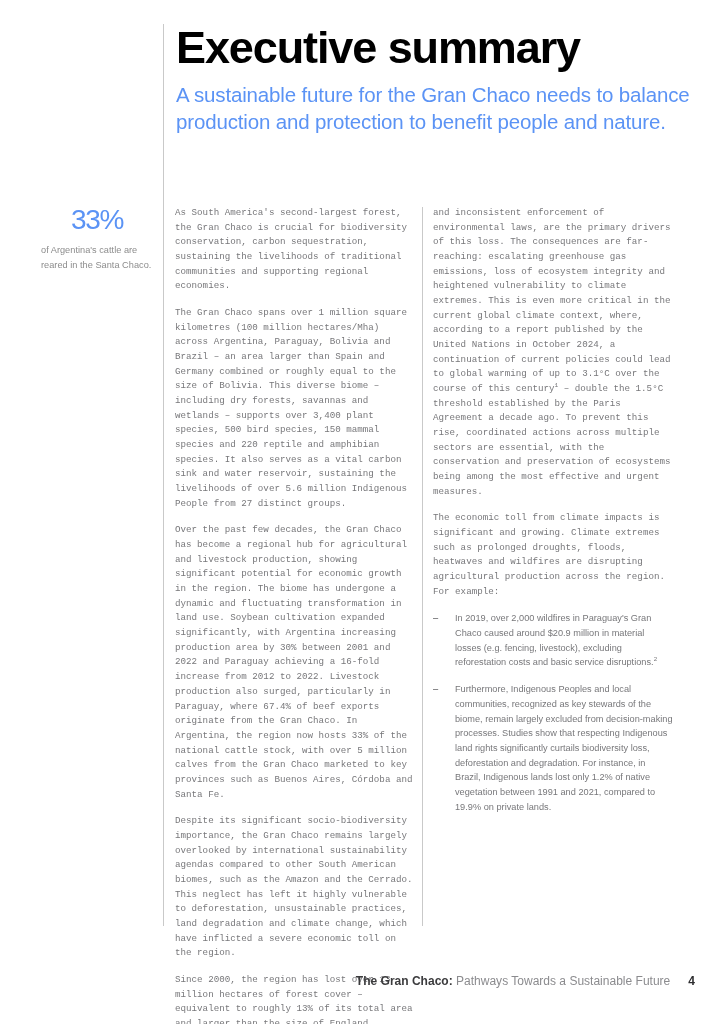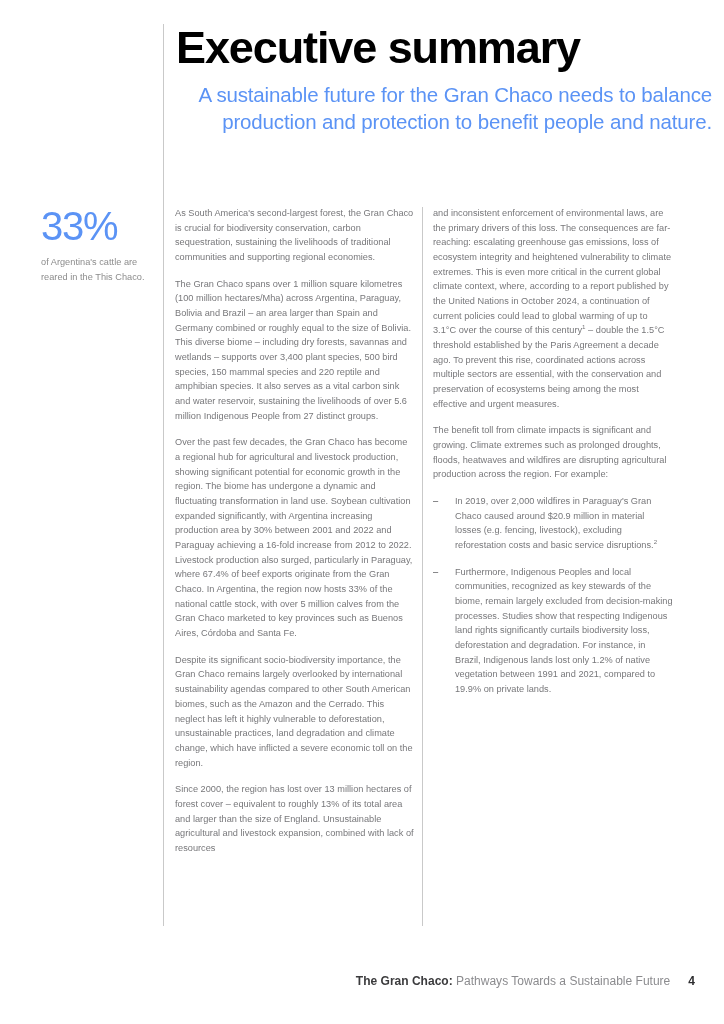--- a/index.html
+++ b/index.html
@@ -44,37 +44,37 @@
     line-height: 1.06;
     white-space: nowrap;
   }
   .doc-subtitle {
     margin-top: 9px;
     font-size: 20.5px;
     font-weight: normal;
     color: #5b93f5;
     line-height: 1.34;
     letter-spacing: -0.15px;
-    text-align: right;
   }
 
   
   .stats {
     position: absolute;
     left: 41px;
     top: 206px;
     width: 112px;
   }
   .stat { margin-bottom: 26px; }
   .stat-value {
-    font-size: 40px;
+    font-size: 28px;
     font-weight: normal;
     color: #5b93f5;
     line-height: 1.0;
     letter-spacing: -1.3px;
+    text-align: center;
   }
   .stat-caption {
     margin-top: 9px;
     font-size: 9.2px;
     color: #8c8c8c;
     line-height: 1.62;
     letter-spacing: 0.02px;
   }
 
   
@@ -83,21 +83,21 @@
     top: 206px;
     width: 240px;
     font-size: 9.2px;
     color: #77777a;
     line-height: 1.595;
     letter-spacing: 0.01px;
   }
   .col-left  { left: 175px; }
   .col-right { left: 433px; }
 
-  .col p { margin: 0 0 12px 0; }
+  .col p { margin: 0 0 12px 0; font-family: Liberation Mono, monospace; }
   .col p:last-child { margin-bottom: 0; }
 
   sup {
     font-size: 6.2px;
     vertical-align: super;
     line-height: 0;
   }
 
   
   .bullets { margin-top: 2px; }
@@ -147,38 +147,38 @@
   <div class="rule rule-inner"></div>
 
   <div class="header">
     <div class="doc-title">Executive summary</div>
     <div class="doc-subtitle">A sustainable future for the Gran Chaco needs to balance production and protection to benefit people and nature.</div>
   </div>
 
   <div class="stats">
     <div class="stat">
       <div class="stat-value">33%</div>
-      <div class="stat-caption">of Argentina's cattle are reared in the This Chaco.</div>
+      <div class="stat-caption">of Argentina's cattle are reared in the Santa Chaco.</div>
     </div>
     <div class="stat">
     </div>
   </div>
 
   <div class="col col-left">
     <p>As South America's second-largest forest, the Gran Chaco is crucial for biodiversity conservation, carbon sequestration, sustaining the livelihoods of traditional communities and supporting regional economies.</p>
     <p>The Gran Chaco spans over 1 million square kilometres (100 million hectares/Mha) across Argentina, Paraguay, Bolivia and Brazil – an area larger than Spain and Germany combined or roughly equal to the size of Bolivia. This diverse biome – including dry forests, savannas and wetlands – supports over 3,400 plant species, 500 bird species, 150 mammal species and 220 reptile and amphibian species. It also serves as a vital carbon sink and water reservoir, sustaining the livelihoods of over 5.6 million Indigenous People from 27 distinct groups.</p>
     <p>Over the past few decades, the Gran Chaco has become a regional hub for agricultural and livestock production, showing significant potential for economic growth in the region. The biome has undergone a dynamic and fluctuating transformation in land use. Soybean cultivation expanded significantly, with Argentina increasing production area by 30% between 2001 and 2022 and Paraguay achieving a 16-fold increase from 2012 to 2022. Livestock production also surged, particularly in Paraguay, where 67.4% of beef exports originate from the Gran Chaco. In Argentina, the region now hosts 33% of the national cattle stock, with over 5 million calves from the Gran Chaco marketed to key provinces such as Buenos Aires, Córdoba and Santa Fe.</p>
     <p>Despite its significant socio-biodiversity importance, the Gran Chaco remains largely overlooked by international sustainability agendas compared to other South American biomes, such as the Amazon and the Cerrado. This neglect has left it highly vulnerable to deforestation, unsustainable practices, land degradation and climate change, which have inflicted a severe economic toll on the region.</p>
     <p>Since 2000, the region has lost over 13 million hectares of forest cover – equivalent to roughly 13% of its total area and larger than the size of England. Unsustainable agricultural and livestock expansion, combined with lack of resources</p>
   </div>
 
   <div class="col col-right">
     <p><span>and inconsistent enforcement of environmental laws, are the primary drivers of this loss. The consequences are far-reaching: escalating greenhouse gas emissions, loss of ecosystem integrity and heightened vulnerability to climate extremes. This is even more critical in the current global climate context, where, according to a report published by the United Nations in October 2024, a continuation of current policies could lead to global warming of up to 3.1°C over the course of this century</span><sup>1</sup><span> – double the 1.5°C threshold established by the Paris Agreement a decade ago. To prevent this rise, coordinated actions across multiple sectors are essential, with the conservation and preservation of ecosystems being among the most effective and urgent measures.</span></p>
 
-    <p>The benefit toll from climate impacts is significant and growing. Climate extremes such as prolonged droughts, floods, heatwaves and wildfires are disrupting agricultural production across the region. For example:</p>
+    <p>The economic toll from climate impacts is significant and growing. Climate extremes such as prolonged droughts, floods, heatwaves and wildfires are disrupting agricultural production across the region. For example:</p>
 
     <div class="bullets">
       <div class="bullet">
         <span class="bullet-dash">–</span>
       </div>
       <div class="bullet">
         <span class="bullet-dash">–</span><span>In 2019, over 2,000 wildfires in Paraguay's Gran Chaco caused around $20.9 million in material losses (e.g. fencing, livestock), excluding reforestation costs and basic service disruptions.</span><sup>2</sup>
       </div>
       <div class="bullet">
         <span class="bullet-dash">–</span>

